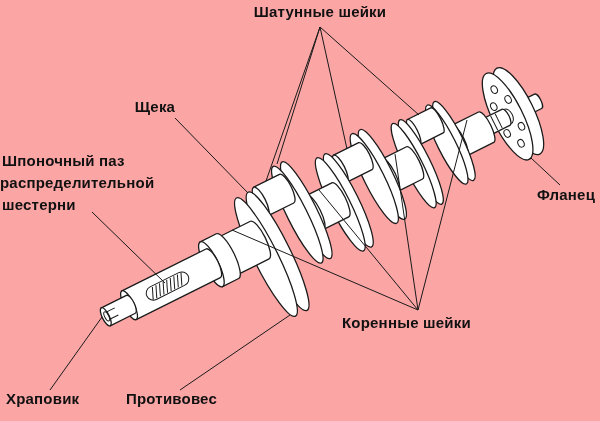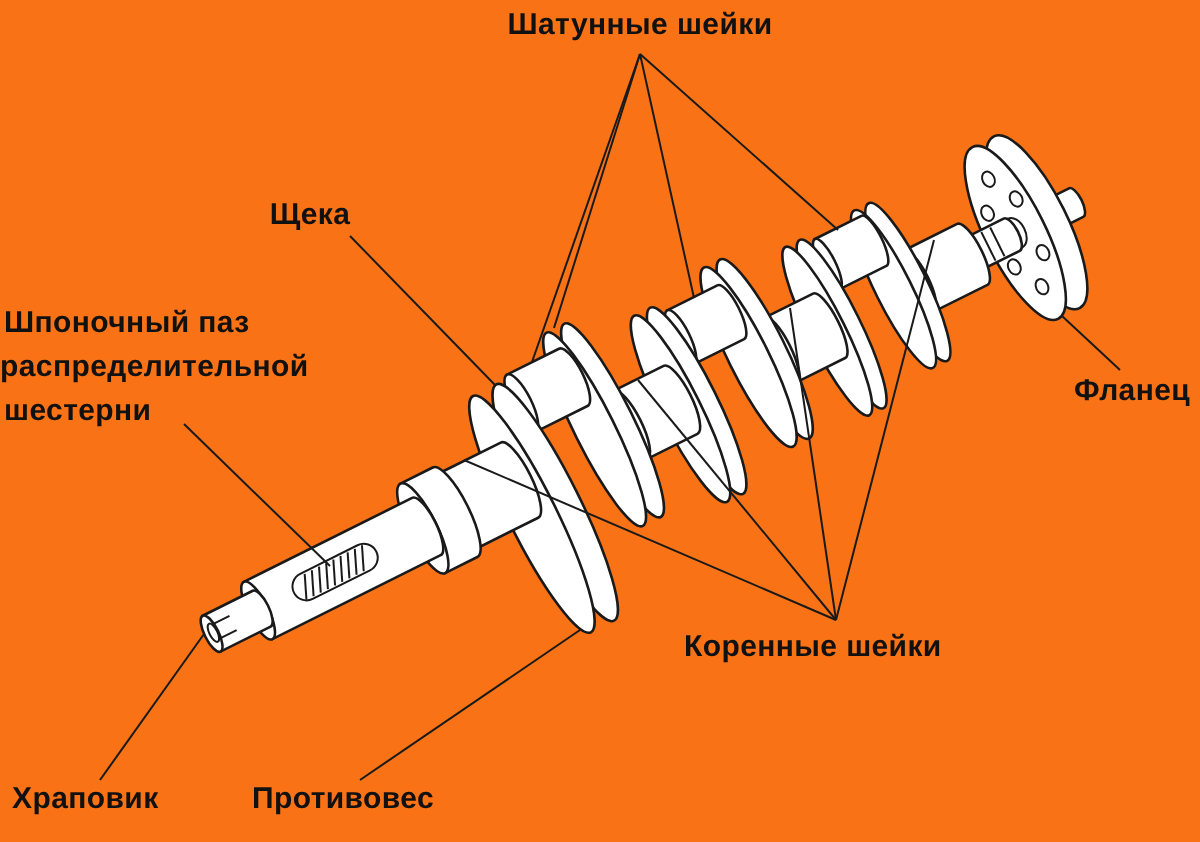--- a/index.html
+++ b/index.html
@@ -1,19 +1,19 @@
 <!DOCTYPE html>
 <html><head>
 <meta charset="utf-8">
 <style>
   html,body{margin:0;padding:0;background:#ffffff;}
   .stage{
     position:relative;
     width:600px;height:421px;
-    background:#f97316;
+    background:#fca5a5;
     font-family:"Liberation Sans", sans-serif;
     overflow:hidden;
   }
   svg{display:block;}
   .part{fill:#ffffff;stroke:#1a1a1a;stroke-width:1.3;}
   .detail{fill:none;stroke:#1a1a1a;stroke-width:1;}
   .hole{fill:#ffffff;stroke:#1a1a1a;stroke-width:1;}
   .leader{fill:none;stroke:#1a1a1a;stroke-width:1;}
   .lbl{
     fill:#111111;

